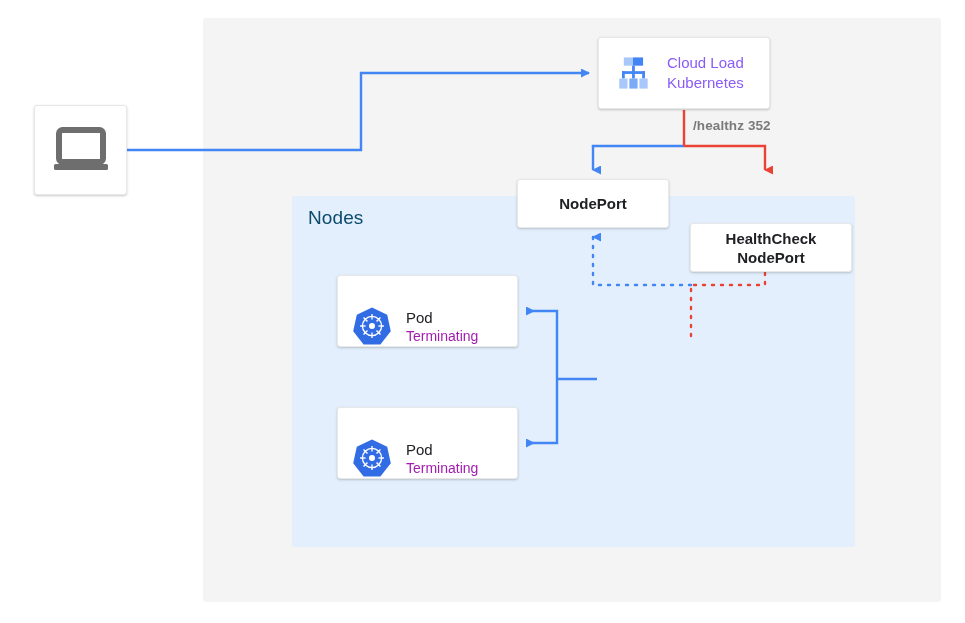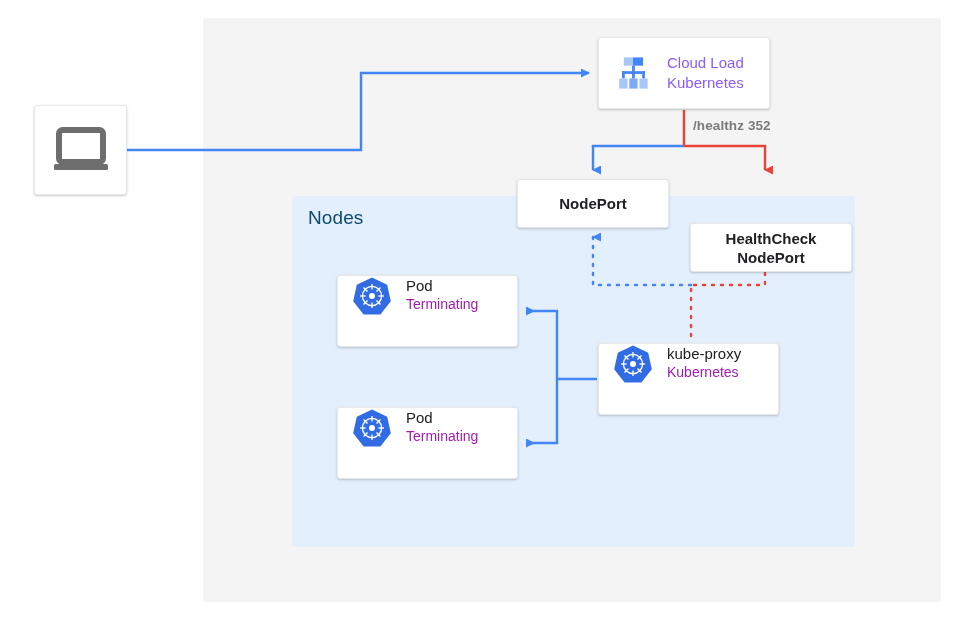--- a/index.html
+++ b/index.html
@@ -48,21 +48,21 @@
   .np-card{
     display:flex;align-items:center;justify-content:center;text-align:center;
   }
   .np-card .np-label{
     font-size:15px;font-weight:bold;color:#202124;line-height:19px;
   }
   .nodeport-card{left:517px;top:179px;width:152px;height:49px;}
   .healthcheck-card{left:690px;top:179px;width:162px;height:49px;margin-top:44px;}
 
   
-  .entity-card{display:flex;align-items:flex-start;}
+  .entity-card{display:flex;align-items:flex-end;}
   .entity-icon{width:40px;height:40px;margin-left:14px;flex:0 0 auto;}
   .entity-text{margin-left:14px;}
   .entity-title{font-size:15px;color:#202124;line-height:19px;}
   .entity-sub{font-size:14px;color:#a21caf;line-height:19px;}
 
   .pod1-card{left:337px;top:275px;width:181px;height:72px;}
   .pod2-card{left:337px;top:407px;width:181px;height:72px;}
   .kubeproxy-card{left:598px;top:343px;width:181px;height:72px;}
 
   
@@ -207,35 +207,14 @@
         <line x1="71.2" y1="28.8" x2="61.3" y2="38.7"></line>
         <line x1="38.7" y1="61.3" x2="28.8" y2="71.2"></line>
       </g>
     </svg>
     <div class="entity-text">
       <div class="entity-title">Pod</div>
       <div class="entity-sub">Terminating</div>
     </div>
   </div>
 
-  <div class="card entity-card kubeproxy-card">
-    <svg class="entity-icon" viewBox="0 0 100 100">
-      <path d="M50 4 L88 22 L97 63 L71 96 L29 96 L3 63 L12 22 Z" fill="#326ce5"></path>
-      <g fill="none" stroke="#ffffff" stroke-width="3.4">
-        <circle cx="50" cy="50" r="24"></circle>
-        <circle cx="50" cy="50" r="7.5" fill="#ffffff" stroke="none"></circle>
-        <line x1="50" y1="20" x2="50" y2="34"></line>
-        <line x1="50" y1="66" x2="50" y2="80"></line>
-        <line x1="20" y1="50" x2="34" y2="50"></line>
-        <line x1="66" y1="50" x2="80" y2="50"></line>
-        <line x1="28.8" y1="28.8" x2="38.7" y2="38.7"></line>
-        <line x1="61.3" y1="61.3" x2="71.2" y2="71.2"></line>
-        <line x1="71.2" y1="28.8" x2="61.3" y2="38.7"></line>
-        <line x1="38.7" y1="61.3" x2="28.8" y2="71.2"></line>
-      </g>
-    </svg>
-    <div class="entity-text">
-      <div class="entity-title">kube-proxy</div>
-      <div class="entity-sub">Kubernetes</div>
-    </div>
-  </div>
 
 </div>
 
 </body></html>

